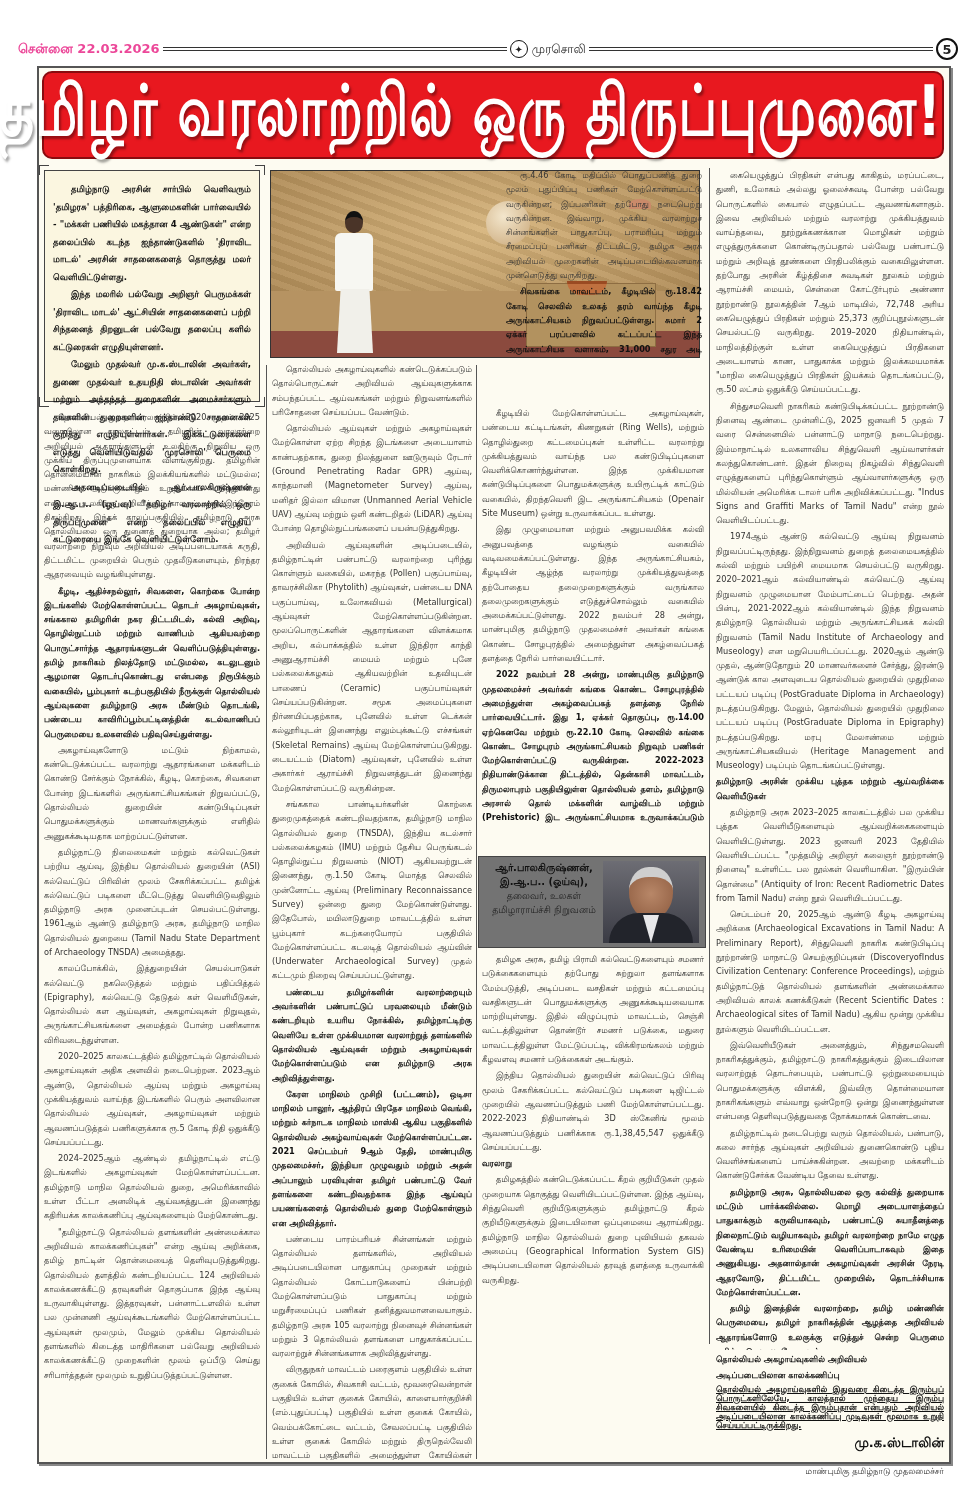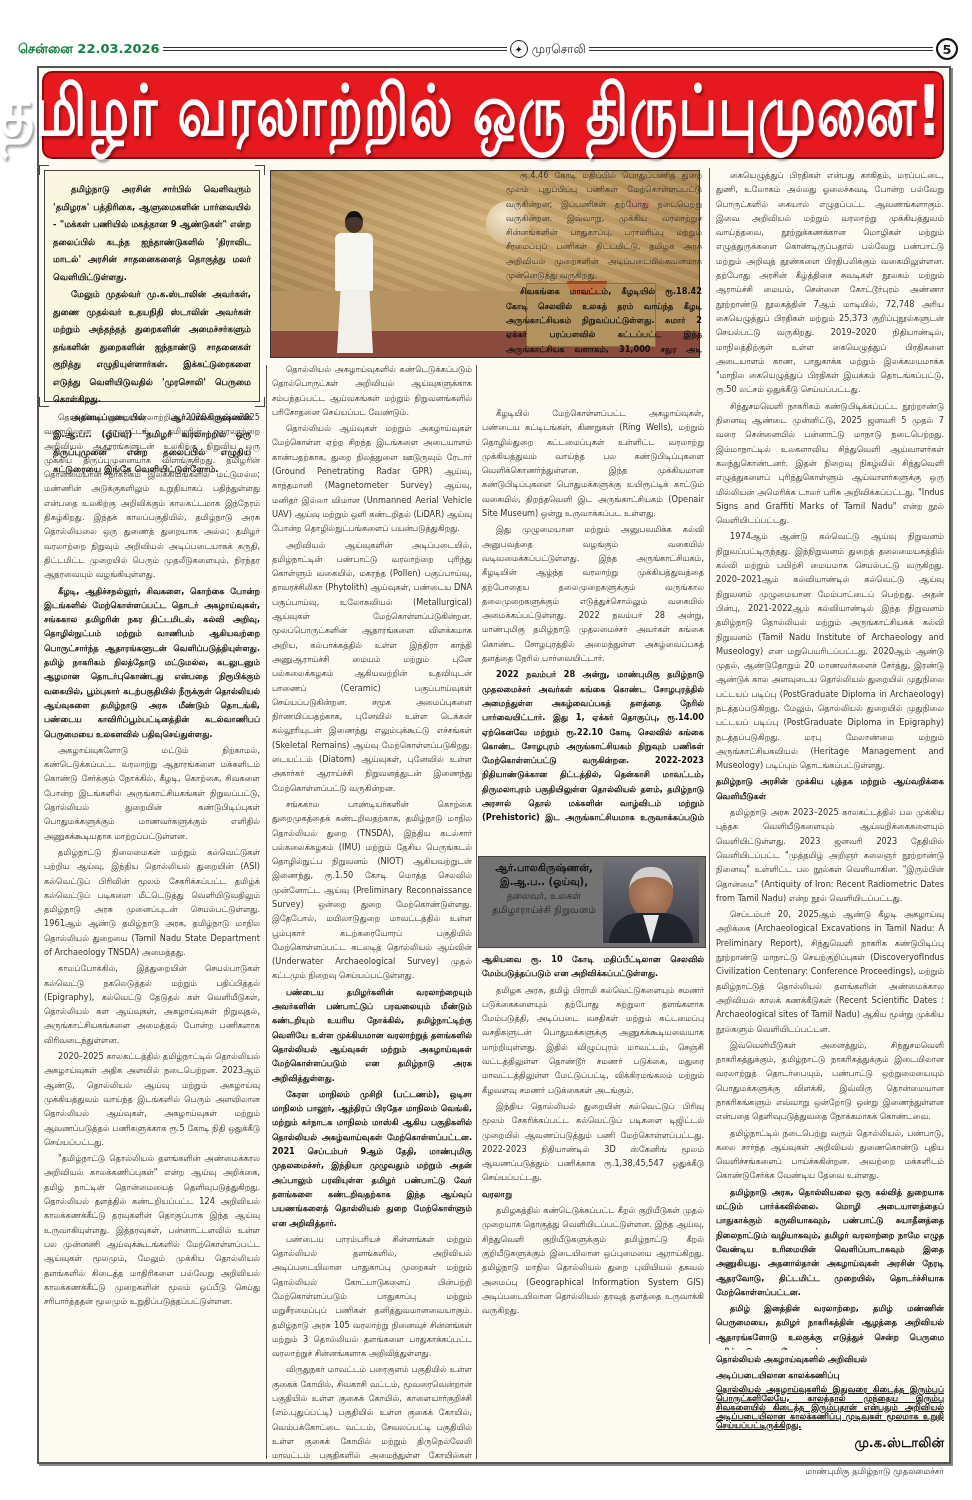--- a/index.html
+++ b/index.html
@@ -1,21 +1,21 @@
 <!DOCTYPE html>
 <html><head>
 <meta charset="utf-8">
 <style>
   * { box-sizing: border-box; margin: 0; padding: 0; }
   html, body { width: 972px; height: 1500px; background: #ffffff; overflow: hidden; }
   body { font-family: "DejaVu Sans", "Liberation Sans", sans-serif; color: #222; position: relative; }
 
   
   .masthead { position: absolute; left: 18px; top: 36px; width: 940px; height: 26px; display: flex; align-items: center; }
-  .mh-date { font-size: 13px; font-weight: bold; white-space: nowrap; color: #15803d; }
+  .mh-date { font-size: 13px; font-weight: bold; white-space: nowrap; color: #ec4899; }
   .mh-rule { flex: 1; height: 4px; border-top: 1px solid #333; border-bottom: 1px solid #333; margin: 0 3px; }
   .mh-logo { display: flex; align-items: center; gap: 4px; font-size: 12px; white-space: nowrap; }
   .mh-logo-mark { width: 18px; height: 18px; border: 1.5px solid #111; border-radius: 50%; display: inline-flex; align-items: center; justify-content: center; font-size: 10px; }
   .mh-page { width: 22px; height: 22px; border: 2px solid #111; border-radius: 50%; display: flex; align-items: center; justify-content: center; font-weight: bold; font-size: 13px; }
 
   
   .frame { position: absolute; left: 37px; top: 66px; width: 914px; height: 1398px; border: 2px solid #555; background: #fdfbf1; box-shadow: 2px 2px 0 #888; }
   .headline { position: absolute; left: 42px; top: 71px; width: 902px; height: 88px; background: #e8181f; border: 2px solid #8a0b0f; border-radius: 10px; display: flex; align-items: center; justify-content: flex-end; }
   .headline h1 { color: #ffffff; font-family: "DejaVu Sans", sans-serif; font-weight: bold; font-size: 52px; letter-spacing: 1px; text-shadow: 2px 2px 2px rgba(0,0,0,0.35); transform: scaleY(1.35); white-space: nowrap; }
 
@@ -81,21 +81,22 @@
 
 <div class="headline">
   <h1>தமிழர் வரலாற்றில் ஒரு திருப்புமுனை!</h1>
 </div>
 
 <div class="intro">
   <span class="corner tl"></span>
   <span class="corner tr"></span>
   <span class="corner bl"></span>
   <span class="corner br"></span>
-  <p>தமிழ்நாடு அரசின் சார்பில் வெளிவரும் 'தமிழரசு' பத்திரிகை, ஆளுமைகளின் பார்வையில் - "மக்கள் பணியில் மகத்தான 9 ஆண்டுகள்" என்ற தலைப்பில் கடந்த ஐந்தாண்டுகளில் 'திராவிட மாடல்' அரசின் சாதனைகளைத் தொகுத்து மலர் வெளியிட்டுள்ளது.</p>
+  <p>தமிழ்நாடு அரசின் சார்பில் வெளிவரும் 'தமிழரசு' பத்திரிகை, ஆளுமைகளின் பார்வையில் - "மக்கள் பணியில் மகத்தான 4 ஆண்டுகள்" என்ற தலைப்பில் கடந்த ஐந்தாண்டுகளில் 'திராவிட மாடல்' அரசின் சாதனைகளைத் தொகுத்து மலர் வெளியிட்டுள்ளது.</p>
+  <p>இந்த மலரில் பல்வேறு அறிஞர் பெருமக்கள் 'திராவிட மாடல்' ஆட்சியின் சாதனைகளைப் பற்றி சிந்தனைத் திறனுடன் பல்வேறு தலைப்பு களில் கட்டுரைகள் எழுதியுள்ளனர்.</p>
   <p>மேலும் முதல்வர் மு.க.ஸ்டாலின் அவர்கள், துணை முதல்வர் உதயநிதி ஸ்டாலின் அவர்கள் மற்றும் அந்தந்தத் துறைகளின் அமைச்சர்களும் தங்களின் துறைகளின் ஐந்தாண்டு சாதனைகள் குறித்து எழுதியுள்ளார்கள். இக்கட்டுரைகளை எடுத்து வெளியிடுவதில் 'முரசொலி' பெருமை கொள்கிறது.</p>
   <p>அதனடிப்படையில் ஆர்.பாலகிருஷ்ணன் இ.ஆ.ப.. (ஓய்வு) "தமிழர் வரலாற்றில் ஒரு திருப்புமுனை" என்ற தலைப்பில் எழுதிய கட்டுரையை இங்கே வெளியிட்டுள்ளோம்.</p>
 </div>
 
 <div class="photo">
   <div class="wall"></div>
   <div class="ledge"></div>
   <div class="floor"></div>
   <div class="block"></div>
   <div class="sphere"></div>
@@ -108,20 +109,21 @@
   </div>
 </div>
 
 <div class="col" style="left:44px; top:410px; width:216px; height:1050px; overflow:hidden;">
   <p>தொல்லியல் துறை வரலாற்றில், 2020 முதல் 2025 வரையிலான காலகட்டம், தமிழரின் வரலாற்றை அறிவியல் ஆதாரங்களுடன் உலகிற்கு நிறுவிய ஒரு முக்கிய திருப்புமுனையாக விளங்குகிறது. தமிழரின் தொன்மையான நாகரிகம் இலக்கியங்களில் மட்டுமல்ல; மண்ணின் அடுக்குகளிலும் உறுதியாகப் பதிந்துள்ளது என்பதை உலகிற்கு அறிவிக்கும் காலகட்டமாக இந்நேரம் திகழ்கிறது. இந்தக் காலப்பகுதியில், தமிழ்நாடு அரசு தொல்லியலை ஒரு துணைத் துறையாக அல்ல; தமிழர் வரலாற்றை நிறுவும் அறிவியல் அடிப்படையாகக் கருதி, திட்டமிட்ட முறையில் பெரும் முதலீடுகளையும், நிரந்தர ஆதரவையும் வழங்கியுள்ளது.</p>
   <p class="bold">கீழடி, ஆதிச்சநல்லூர், சிவகளை, கொற்கை போன்ற இடங்களில் மேற்கொள்ளப்பட்ட தொடர் அகழாய்வுகள், சங்ககால தமிழரின் நகர திட்டமிடல், கல்வி அறிவு, தொழில்நுட்பம் மற்றும் வாணிபம் ஆகியவற்றை பொருட்சார்ந்த ஆதாரங்களுடன் வெளிப்படுத்தியுள்ளது. தமிழ் நாகரிகம் நிலத்தோடு மட்டுமல்ல, கடலுடனும் ஆழமான தொடர்புகொண்டது என்பதை நிரூபிக்கும் வகையில், பூம்புகார் கடற்பகுதியில் நீருக்குள் தொல்லியல் ஆய்வுகளை தமிழ்நாடு அரசு மீண்டும் தொடங்கி, பண்டைய காவிரிப்பூம்பட்டினத்தின் கடல்வாணிபப் பெருமையை உலகளவில் பதிவுசெய்துள்ளது.</p>
   <p>அகழாய்வுகளோடு மட்டும் நிற்காமல், கண்டெடுக்கப்பட்ட வரலாற்று ஆதாரங்களை மக்களிடம் கொண்டு சேர்க்கும் நோக்கில், கீழடி, கொற்கை, சிவகளை போன்ற இடங்களில் அருங்காட்சியகங்கள் நிறுவப்பட்டு, தொல்லியல் துறையின் கண்டுபிடிப்புகள் பொதுமக்களுக்கும் மாணவர்களுக்கும் எளிதில் அணுகக்கூடியதாக மாற்றப்பட்டுள்ளன.</p>
   <p>தமிழ்நாட்டு நிலைமைகள் மற்றும் கல்வெட்டுகள் பற்றிய ஆய்வு, இந்திய தொல்லியல் துறையின் (ASI) கல்வெட்டுப் பிரிவின் மூலம் சேகரிக்கப்பட்ட தமிழ்க் கல்வெட்டுப் படிகளை மீட்டெடுத்து வெளியிடுவதிலும் தமிழ்நாடு அரசு முனைப்புடன் செயல்பட்டுள்ளது. 1961ஆம் ஆண்டு தமிழ்நாடு அரசு, தமிழ்நாடு மாநில தொல்லியல் துறையை (Tamil Nadu State Department of Archaeology TNSDA) அமைத்தது.</p>
   <p>காலப்போக்கில், இத்துறையின் செயல்பாடுகள் கல்வெட்டு நகலெடுத்தல் மற்றும் பதிப்பித்தல் (Epigraphy), கல்வெட்டு தேடுதல் கள் வெளியீடுகள், தொல்லியல் கள ஆய்வுகள், அகழாய்வுகள் நிறுவுதல், அருங்காட்சியகங்களை அமைத்தல் போன்ற பணிகளாக விரிவடைந்துள்ளன.</p>
   <p>2020–2025 காலகட்டத்தில் தமிழ்நாட்டில் தொல்லியல் அகழாய்வுகள் அதிக அளவில் நடைபெற்றன. 2023ஆம் ஆண்டு, தொல்லியல் ஆய்வு மற்றும் அகழாய்வு முக்கியத்துவம் வாய்ந்த இடங்களில் பெரும் அளவிலான தொல்லியல் ஆய்வுகள், அகழாய்வுகள் மற்றும் ஆவணப்படுத்தல் பணிகளுக்காக ரூ.5 கோடி நிதி ஒதுக்கீடு செய்யப்பட்டது.</p>
+  <p>2024–2025ஆம் ஆண்டில் தமிழ்நாட்டில் எட்டு இடங்களில் அகழாய்வுகள் மேற்கொள்ளப்பட்டன. தமிழ்நாடு மாநில தொல்லியல் துறை, அமெரிக்காவில் உள்ள பீட்டா அனலிடிக் ஆய்வகத்துடன் இணைந்து கதிரியக்க காலக்கணிப்பு ஆய்வுகளையும் மேற்கொண்டது.</p>
   <p>"தமிழ்நாட்டு தொல்லியல் தளங்களின் அண்மைக்கால அறிவியல் காலக்கணிப்புகள்" என்ற ஆய்வு அறிக்கை, தமிழ் நாட்டின் தொன்மையைத் தெளிவுபடுத்துகிறது. தொல்லியல் தளத்தில் கண்டறியப்பட்ட 124 அறிவியல் காலக்கணக்கீட்டு தரவுகளின் தொகுப்பாக இந்த ஆய்வு உருவாகியுள்ளது. இத்தரவுகள், பன்னாட்டளவில் உள்ள பல முன்னணி ஆய்வுக்கூடங்களில் மேற்கொள்ளப்பட்ட ஆய்வுகள் மூலமும், மேலும் முக்கிய தொல்லியல் தளங்களில் கிடைத்த மாதிரிகளை பல்வேறு அறிவியல் காலக்கணக்கீட்டு முறைகளின் மூலம் ஒப்பீடு செய்து சரிபார்த்ததன் மூலமும் உறுதிப்படுத்தப்பட்டுள்ளன.</p>
 </div>
 
 <div class="vrule" style="left:266px; top:365px; height:1094px;"></div>
 
 <div class="col" style="left:272px; top:362px; width:200px; height:1098px; overflow:hidden;">
   <p>தொல்லியல் அகழாய்வுகளில் கண்டெடுக்கப்படும் தொல்பொருட்கள் அறிவியல் ஆய்வுகளுக்காக சம்பந்தப்பட்ட ஆய்வகங்கள் மற்றும் நிறுவனங்களில் பரிசோதனை செய்யப்பட வேண்டும்.</p>
   <p>தொல்லியல் ஆய்வுகள் மற்றும் அகழாய்வுகள் மேற்கொள்ள ஏற்ற சிறந்த இடங்களை அடையாளம் காண்பதற்காக, துறை நிலத்துளை ஊடுருவும் ரேடார் (Ground Penetrating Radar GPR) ஆய்வு, காந்தமானி (Magnetometer Survey) ஆய்வு, மனிதர் இல்லா விமான (Unmanned Aerial Vehicle UAV) ஆய்வு மற்றும் ஒளி கண்டறிதல் (LiDAR) ஆய்வு போன்ற தொழில்நுட்பங்களைப் பயன்படுத்துகிறது.</p>
   <p>அறிவியல் ஆய்வுகளின் அடிப்படையில், தமிழ்நாட்டின் பண்பாட்டு வரலாற்றை புரிந்து கொள்ளும் வகையில், மகரந்த (Pollen) பகுப்பாய்வு, தாவரச்சிலிகா (Phytolith) ஆய்வுகள், பண்டைய DNA பகுப்பாய்வு, உலோகவியல் (Metallurgical) ஆய்வுகள் மேற்கொள்ளப்படுகின்றன. மூலப்பொருட்களின் ஆதாரங்களை விளக்கமாக அறிய, கல்பாக்கத்தில் உள்ள இந்திரா காந்தி அணுஆராய்ச்சி மையம் மற்றும் புனே பல்கலைக்கழகம் ஆகியவற்றின் உதவியுடன் பாணைப் (Ceramic) பகுப்பாய்வுகள் செய்யப்படுகின்றன. சமூக அமைப்புகளை நிர்ணயிப்பதற்காக, புனேவில் உள்ள டெக்கன் கல்லூரியுடன் இணைந்து எலும்புக்கூட்டு எச்சங்கள் (Skeletal Remains) ஆய்வு மேற்கொள்ளப்படுகிறது. டையட்டம் (Diatom) ஆய்வுகள், புனேவில் உள்ள அகார்கர் ஆராய்ச்சி நிறுவனத்துடன் இணைந்து மேற்கொள்ளப்பட்டு வருகின்றன.</p>
   <p>சங்ககால பாண்டியர்களின் கொற்கை துறைமுகத்தைக் கண்டறிவதற்காக, தமிழ்நாடு மாநில தொல்லியல் துறை (TNSDA), இந்திய கடல்சார் பல்கலைக்கழகம் (IMU) மற்றும் தேசிய பெருங்கடல் தொழில்நுட்ப நிறுவனம் (NIOT) ஆகியவற்றுடன் இணைந்து, ரூ.1.50 கோடி மொத்த செலவில் முன்னோட்ட ஆய்வு (Preliminary Reconnaissance Survey) ஒன்றை துறை மேற்கொண்டுள்ளது. இதேபோல், மயிலாடுதுறை மாவட்டத்தில் உள்ள பூம்புகார் கடற்கரையோரப் பகுதியில் மேற்கொள்ளப்பட்ட கடலடித் தொல்லியல் ஆய்வின் (Underwater Archaeological Survey) முதல் கட்டமும் நிறைவு செய்யப்பட்டுள்ளது.</p>
@@ -153,21 +155,20 @@
     <div class="role">தமிழாராய்ச்சி நிறுவனம்</div>
   </div>
   <div class="portrait">
     <div class="face"></div>
     <div class="suit"></div>
     <div class="shirt"></div>
   </div>
 </div>
 
 <div class="col" style="left:482px; top:952px; width:222px; height:508px; overflow:hidden;">
-  <p class="bold" style="text-indent:0">ஆகியவை ரூ. 10 கோடி மதிப்பீட்டிலான செலவில் மேம்படுத்தப்படும் என அறிவிக்கப்பட்டுள்ளது.</p>
   <p>தமிழக அரசு, தமிழ் பிராமி கல்வெட்டுகளையும் சமணர் படுக்கைகளையும் தற்போது சுற்றுலா தளங்களாக மேம்படுத்தி, அடிப்படை வசதிகள் மற்றும் கட்டமைப்பு வசதிகளுடன் பொதுமக்களுக்கு அணுகக்கூடியவையாக மாற்றியுள்ளது. இதில் விழுப்புரம் மாவட்டம், செஞ்சி வட்டத்திலுள்ள தொண்டூர் சமணர் படுக்கை, மதுரை மாவட்டத்திலுள்ள மேட்டுப்பட்டி, விக்கிரமங்கலம் மற்றும் கீழவளவு சமணர் படுக்கைகள் அடங்கும்.</p>
   <p>இந்திய தொல்லியல் துறையின் கல்வெட்டுப் பிரிவு மூலம் சேகரிக்கப்பட்ட கல்வெட்டுப் படிகளை டிஜிட்டல் முறையில் ஆவணப்படுத்தும் பணி மேற்கொள்ளப்பட்டது. 2022-2023 நிதியாண்டில் 3D ஸ்கேனிங் மூலம் ஆவணப்படுத்தும் பணிக்காக ரூ.1,38,45,547 ஒதுக்கீடு செய்யப்பட்டது.</p>
   <p class="subhead">வரலாறு</p>
   <p>தமிழகத்தில் கண்டெடுக்கப்பட்ட கீறல் குறியீடுகள் முதல் முறையாக தொகுத்து வெளியிடப்பட்டுள்ளன. இந்த ஆய்வு, சிந்துவெளி குறியீடுகளுக்கும் தமிழ்நாட்டு கீறல் குறியீடுகளுக்கும் இடையிலான ஒப்புமையை ஆராய்கிறது. தமிழ்நாடு மாநில தொல்லியல் துறை புவியியல் தகவல் அமைப்பு (Geographical Information System GIS) அடிப்படையிலான தொல்லியல் தரவுத் தளத்தை உருவாக்கி வருகிறது.</p>
 </div>
 
 <div class="vrule" style="left:709px; top:168px; height:1176px;"></div>
 
 <div class="col" style="left:716px; top:168px; width:228px; height:1182px; overflow:hidden;">
   <p>கையெழுத்துப் பிரதிகள் என்பது காகிதம், மரப்பட்டை, துணி, உலோகம் அல்லது ஓலைச்சுவடி போன்ற பல்வேறு பொருட்களில் கையால் எழுதப்பட்ட ஆவணங்களாகும். இவை அறிவியல் மற்றும் வரலாற்று முக்கியத்துவம் வாய்ந்தவை, நூற்றுக்கணக்கான மொழிகள் மற்றும் எழுத்துருக்களை கொண்டிருப்பதால் பல்வேறு பண்பாட்டு மற்றும் அறிவுத் தூண்களை பிரதிபலிக்கும் வகையிலுள்ளன. தற்போது அரசின் கீழ்த்திசை சுவடிகள் நூலகம் மற்றும் ஆராய்ச்சி மையம், சென்னை கோட்டூர்புரம் அண்ணா நூற்றாண்டு நூலகத்தின் 7ஆம் மாடியில், 72,748 அரிய கையெழுத்துப் பிரதிகள் மற்றும் 25,373 குறிப்புநூல்களுடன் செயல்பட்டு வருகிறது. 2019–2020 நிதியாண்டில், மாநிலத்திற்குள் உள்ள கையெழுத்துப் பிரதிகளை அடையாளம் காண, பாதுகாக்க மற்றும் இலக்கமயமாக்க "மாநில கையெழுத்துப் பிரதிகள் இயக்கம் தொடங்கப்பட்டு, ரூ.50 லட்சம் ஒதுக்கீடு செய்யப்பட்டது.</p>

